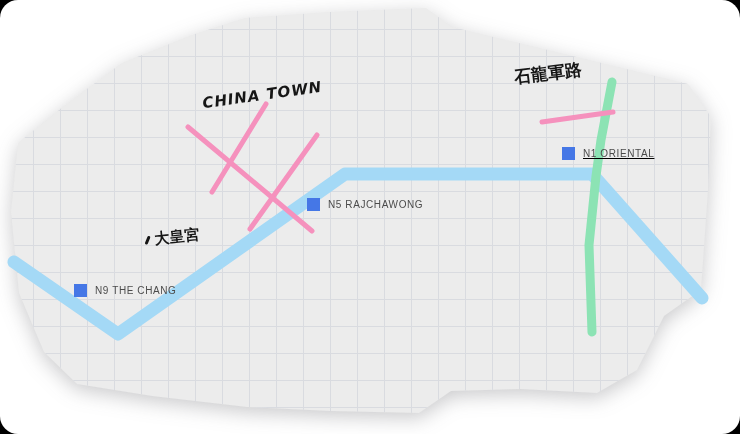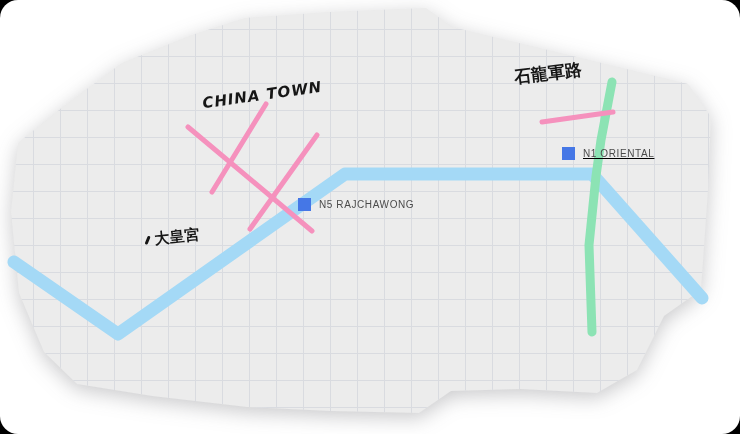--- a/index.html
+++ b/index.html
@@ -128,18 +128,22 @@
   <div class="hand-label label-palace" style="color: rgb(22, 22, 22);">
     <span class="tick"></span>
     <span>大皇宮</span>
   </div>
 
   <div class="station" style="left:562px; top:147px;text-decoration:underline;">
     <span class="station-marker" style="background: rgb(69, 119, 230);"></span>
     <span class="station-label">N1 ORIENTAL</span>
   </div>
 
-  <div class="station" style="left:298px; top:198px;">
+  <div class="station" style="left:307px; top:198px;">
     <span class="station-marker" style="background: rgb(69, 119, 230);"></span>
     <span class="station-label">N5 RAJCHAWONG</span>
   </div>
 
+  <div class="station" style="left:74px; top:284px;">
+    <span class="station-marker" style="background: rgb(69, 119, 230);"></span>
+    <span class="station-label">N9 THE CHANG</span>
+  </div>
 </div>
 
 </body></html>

